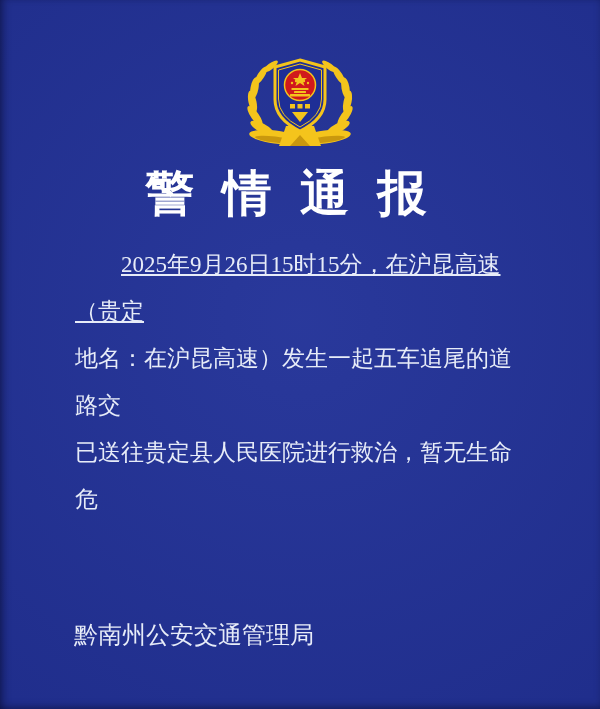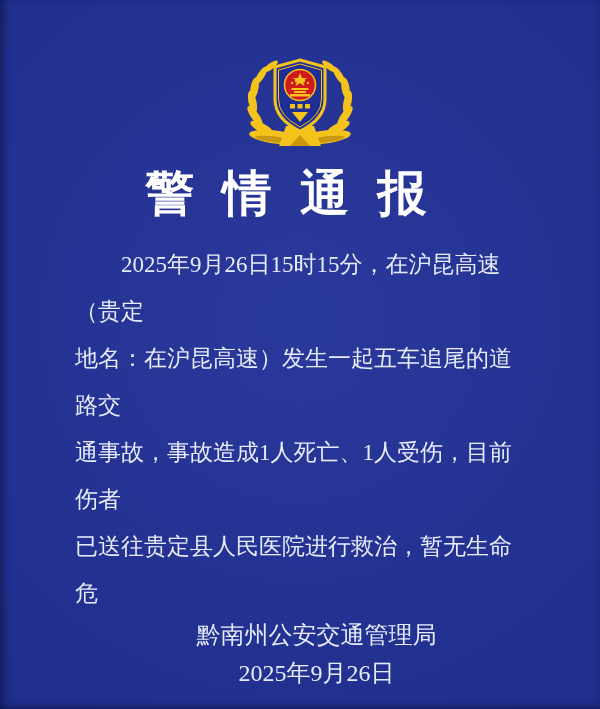--- a/index.html
+++ b/index.html
@@ -24,25 +24,24 @@
     letter-spacing:0.58em;
     color:var(--title);
   }
   .body-text{
     position:absolute;left:75px;right:68px;top:241px;
     color:var(--text);
     font-size:23px;line-height:47px;
     text-align:left;
   }
   .body-text .line{margin:0;}
-  .body-text .line:first-child{text-indent:2em;}
+  .body-text .line:first-child{text-indent:2em;text-decoration:underline;}
   .footer{
     position:absolute;left:0;right:12px;top:616px;
-    padding-left:45px;
-    text-align:center;
+    padding-left:74px;
     color:var(--text);
     font-size:24px;line-height:38px;
   }
   .gold{fill:var(--gold);}
   .gold-dk{fill:var(--goldDark);}
   .red{fill:var(--red);}
   .blue{fill:var(--bg);}
 </style>
 </head>
 <body>
@@ -96,23 +95,21 @@
     <rect class="gold" x="115" y="104" width="10" height="9"></rect>
     <rect class="gold" x="130" y="104" width="10" height="9"></rect>
     <path class="gold" d="M104,120 L120,140 L136,120 Z"></path>
   </svg>
 
   <h1 class="title">警情通报</h1>
 
   <div class="body-text">
     <p class="line">2025年9月26日15时15分，在沪昆高速（贵定</p>
     <p class="line">地名：在沪昆高速）发生一起五车追尾的道路交</p>
-    <p class="line">通事故，事故造成1人死亡、1人受伤，目前伤者</p>
     <p class="line">已送往贵定县人民医院进行救治，暂无生命危</p>
 
   </div>
 
   <div class="footer">
     <div>黔南州公安交通管理局</div>
-    <div>2025年9月26日</div>
   </div>
 
 </div>
 
 </body></html>

